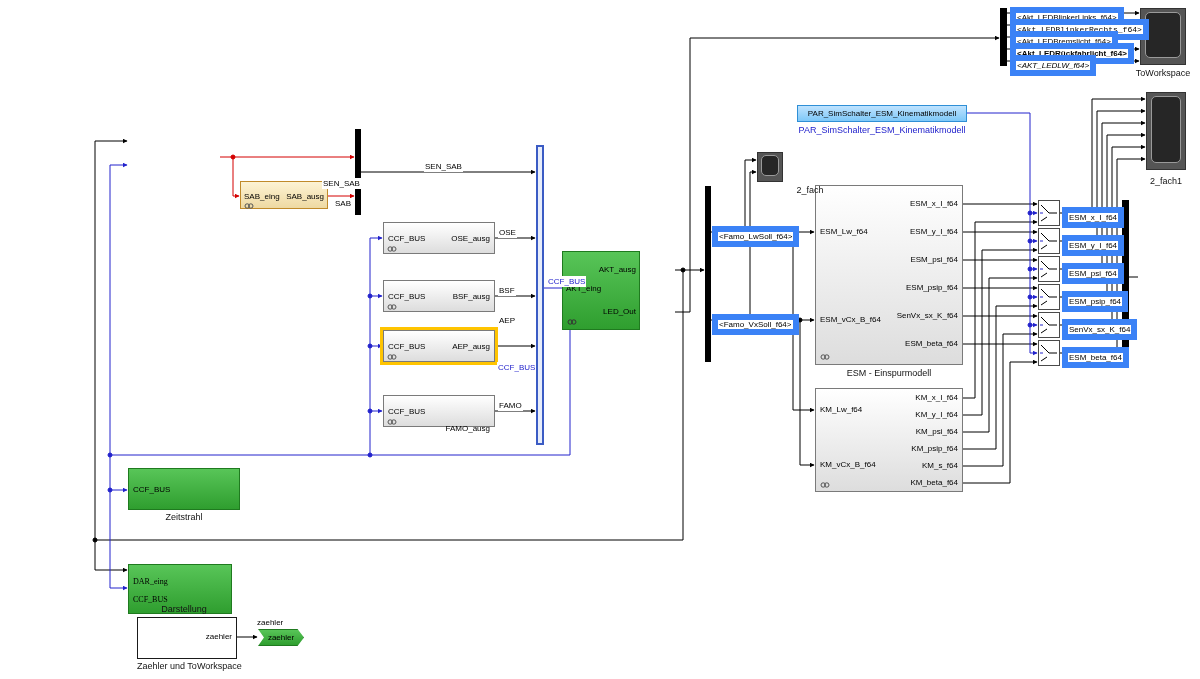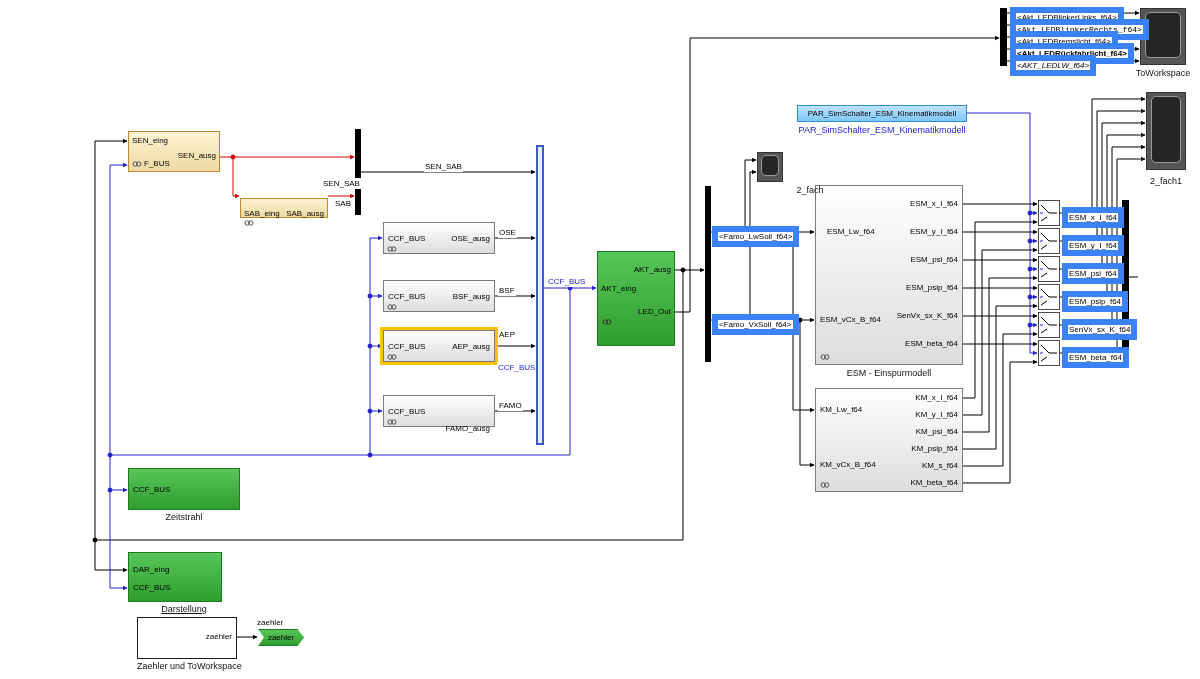--- a/index.html
+++ b/index.html
@@ -141,31 +141,22 @@
         <circle cx="110" cy="455" r="2" fill="#2222cc"></circle>
       <circle cx="110" cy="490" r="2" fill="#2222cc"></circle>
       <circle cx="1030" cy="213" r="2" fill="#2222cc"></circle>
         <circle cx="1030" cy="241" r="2" fill="#2222cc"></circle>
       <circle cx="1030" cy="269" r="2" fill="#2222cc"></circle>
         <circle cx="1030" cy="297" r="2" fill="#2222cc"></circle>
       <circle cx="1030" cy="325" r="2" fill="#2222cc"></circle>
     </g>
   </svg>
 
-  <div class="blk tan" style="left:128px;top:131px;width:92px;height:41px;">
-    <div class="pl" style="left:3px;top:4px;">SEN_eing</div>
-    <div class="pl plr" style="right:3px;top:19px;">SEN_ausg</div>
-    <svg class="linkic" style="left:3px;top:28px;" width="10" height="8">
-      <circle cx="3.2" cy="4" r="2.2" stroke="#555" fill="none"></circle>
-        <circle cx="6.8" cy="4" r="2.2" stroke="#555" fill="none"></circle>
-      </svg>
-    <div class="pl" style="left:15px;top:27px;">F_BUS</div>
-  </div>
-
-  <div class="blk tan" style="left:240px;top:198px;width:88px;height:20px;">
+
+  <div class="blk tan" style="left:240px;top:181px;width:88px;height:28px;">
     <div class="pl" style="left:3px;top:10px;">SAB_eing</div>
     <div class="pl plr" style="right:3px;top:10px;">SAB_ausg</div>
     <svg class="linkic" style="left:3px;top:20px;" width="10" height="8">
       <circle cx="3.2" cy="4" r="2.2" stroke="#555" fill="none"></circle>
         <circle cx="6.8" cy="4" r="2.2" stroke="#555" fill="none"></circle>
       </svg>
   </div>
 
   <div class="bar" style="left:355px;top:129px;width:6px;height:86px;"></div>
   <div class="sig" style="left:322px;top:178px;">SEN_SAB</div>
@@ -193,37 +184,37 @@
   <div class="sig" style="left:498px;top:285px;">BSF</div>
 
   <div class="blk gray sel" style="left:383px;top:330px;width:112px;height:32px;">
     <div class="pl" style="left:4px;top:11px;">CCF_BUS</div>
     <div class="pl plr" style="right:4px;top:11px;">AEP_ausg</div>
     <svg class="linkic" style="left:3px;top:22px;" width="10" height="8">
       <circle cx="3.2" cy="4" r="2.2" stroke="#555" fill="none"></circle>
         <circle cx="6.8" cy="4" r="2.2" stroke="#555" fill="none"></circle>
       </svg>
   </div>
-  <div class="sig" style="left:498px;top:329px;">AEP</div>
+  <div class="sig" style="left:498px;top:315px;">AEP</div>
 
   <div class="blk gray" style="left:383px;top:395px;width:112px;height:32px;">
     <div class="pl" style="left:4px;top:11px;">CCF_BUS</div>
     <div class="pl plr" style="right:4px;top:28px;">FAMO_ausg</div>
     <svg class="linkic" style="left:3px;top:22px;" width="10" height="8">
       <circle cx="3.2" cy="4" r="2.2" stroke="#555" fill="none"></circle>
         <circle cx="6.8" cy="4" r="2.2" stroke="#555" fill="none"></circle>
       </svg>
   </div>
   <div class="sig" style="left:498px;top:400px;">FAMO</div>
 
   <div class="busbar" style="left:536px;top:145px;width:8px;height:300px;"></div>
   <div class="sig blue" style="left:547px;top:276px;">CCF_BUS</div>
   <div class="sig blue" style="left:497px;top:362px;">CCF_BUS</div>
 
-  <div class="blk green" style="left:597px;top:251px;width:78px;height:95px;">
+  <div class="blk green" style="left:562px;top:251px;width:78px;height:79px;">
     <div class="pl plr" style="right:3px;top:13px;">AKT_ausg</div>
     <div class="pl" style="left:3px;top:32px;">AKT_eing</div>
     <div class="pl plr" style="right:3px;top:55px;">LED_Out</div>
     <svg class="linkic" style="left:4px;top:66px;" width="10" height="8">
       <circle cx="3.2" cy="4" r="2.2" stroke="#333" fill="none"></circle>
         <circle cx="6.8" cy="4" r="2.2" stroke="#333" fill="none"></circle>
       </svg>
   </div>
 
   <div class="bar" style="left:705px;top:186px;width:6px;height:176px;"></div>
@@ -234,21 +225,21 @@
     <div class="screen" style="left:3px;top:2px;right:3px;bottom:5px;"></div>
   </div>
   <div class="bname" style="left:744px;top:185px;width:52px;margin-left:40px;">2_fach</div>
 
   <div class="par" style="left:797px;top:105px;width:170px;height:17px;">
     <span>PAR_SimSchalter_ESM_Kinematikmodell</span>
   </div>
   <div class="bname blue" style="left:797px;top:125px;width:170px;">PAR_SimSchalter_ESM_Kinematikmodell</div>
 
   <div class="blk gray" style="left:815px;top:185px;width:148px;height:180px;">
-    <div class="pl" style="left:11px;top:41px;">ESM_Lw_f64</div>
+    <div class="pl" style="left:4px;top:41px;">ESM_Lw_f64</div>
     <div class="pl" style="left:4px;top:129px;">ESM_vCx_B_f64</div>
     <div class="pl plr" style="right:4px;top:13px;">ESM_x_I_f64</div>
     <div class="pl plr" style="right:4px;top:41px;">ESM_y_I_f64</div>
     <div class="pl plr" style="right:4px;top:69px;">ESM_psi_f64</div>
     <div class="pl plr" style="right:4px;top:97px;">ESM_psip_f64</div>
     <div class="pl plr" style="right:4px;top:125px;">SenVx_sx_K_f64</div>
     <div class="pl plr" style="right:4px;top:153px;">ESM_beta_f64</div>
     <svg class="linkic" style="left:4px;top:167px;" width="10" height="8">
       <circle cx="3.2" cy="4" r="2.2" stroke="#555" fill="none"></circle>
         <circle cx="6.8" cy="4" r="2.2" stroke="#555" fill="none"></circle>
@@ -332,25 +323,25 @@
   <div class="scope" style="left:1146px;top:92px;width:40px;height:78px;">
     <div class="screen" style="left:4px;top:3px;right:4px;bottom:6px;"></div>
   </div>
   <div class="bname" style="left:1136px;top:176px;width:60px;">2_fach1</div>
 
   <div class="blk green" style="left:128px;top:468px;width:112px;height:42px;">
     <div class="pl" style="left:4px;top:16px;">CCF_BUS</div>
   </div>
   <div class="bname" style="left:128px;top:512px;width:112px;">Zeitstrahl</div>
 
-  <div class="blk green" style="left:128px;top:552px;width:94px;height:50px;">
+  <div class="blk green" style="left:128px;top:564px;width:104px;height:50px;font-family:Liberation Serif, serif;">
     <div class="pl" style="left:4px;top:12px;">DAR_eing</div>
     <div class="pl" style="left:4px;top:30px;">CCF_BUS</div>
   </div>
-  <div class="bname" style="left:128px;top:604px;width:112px;text-decoration:underline;">Darstellung</div>
+  <div class="bname" style="left:128px;top:604px;width:112px;">Darstellung</div>
 
   <div class="blk whiteb" style="left:137px;top:617px;width:100px;height:42px;">
     <div class="pl plr" style="right:4px;top:14px;">zaehler</div>
   </div>
   <div class="bname" style="left:137px;top:661px;width:100px;">Zaehler und ToWorkspace</div>
   <div class="sig" style="left:256px;top:617px;">zaehler</div>
   <div class="goto" style="left:258px;top:629px;width:46px;height:17px;">
     <span>zaehler</span>
   </div>
 

